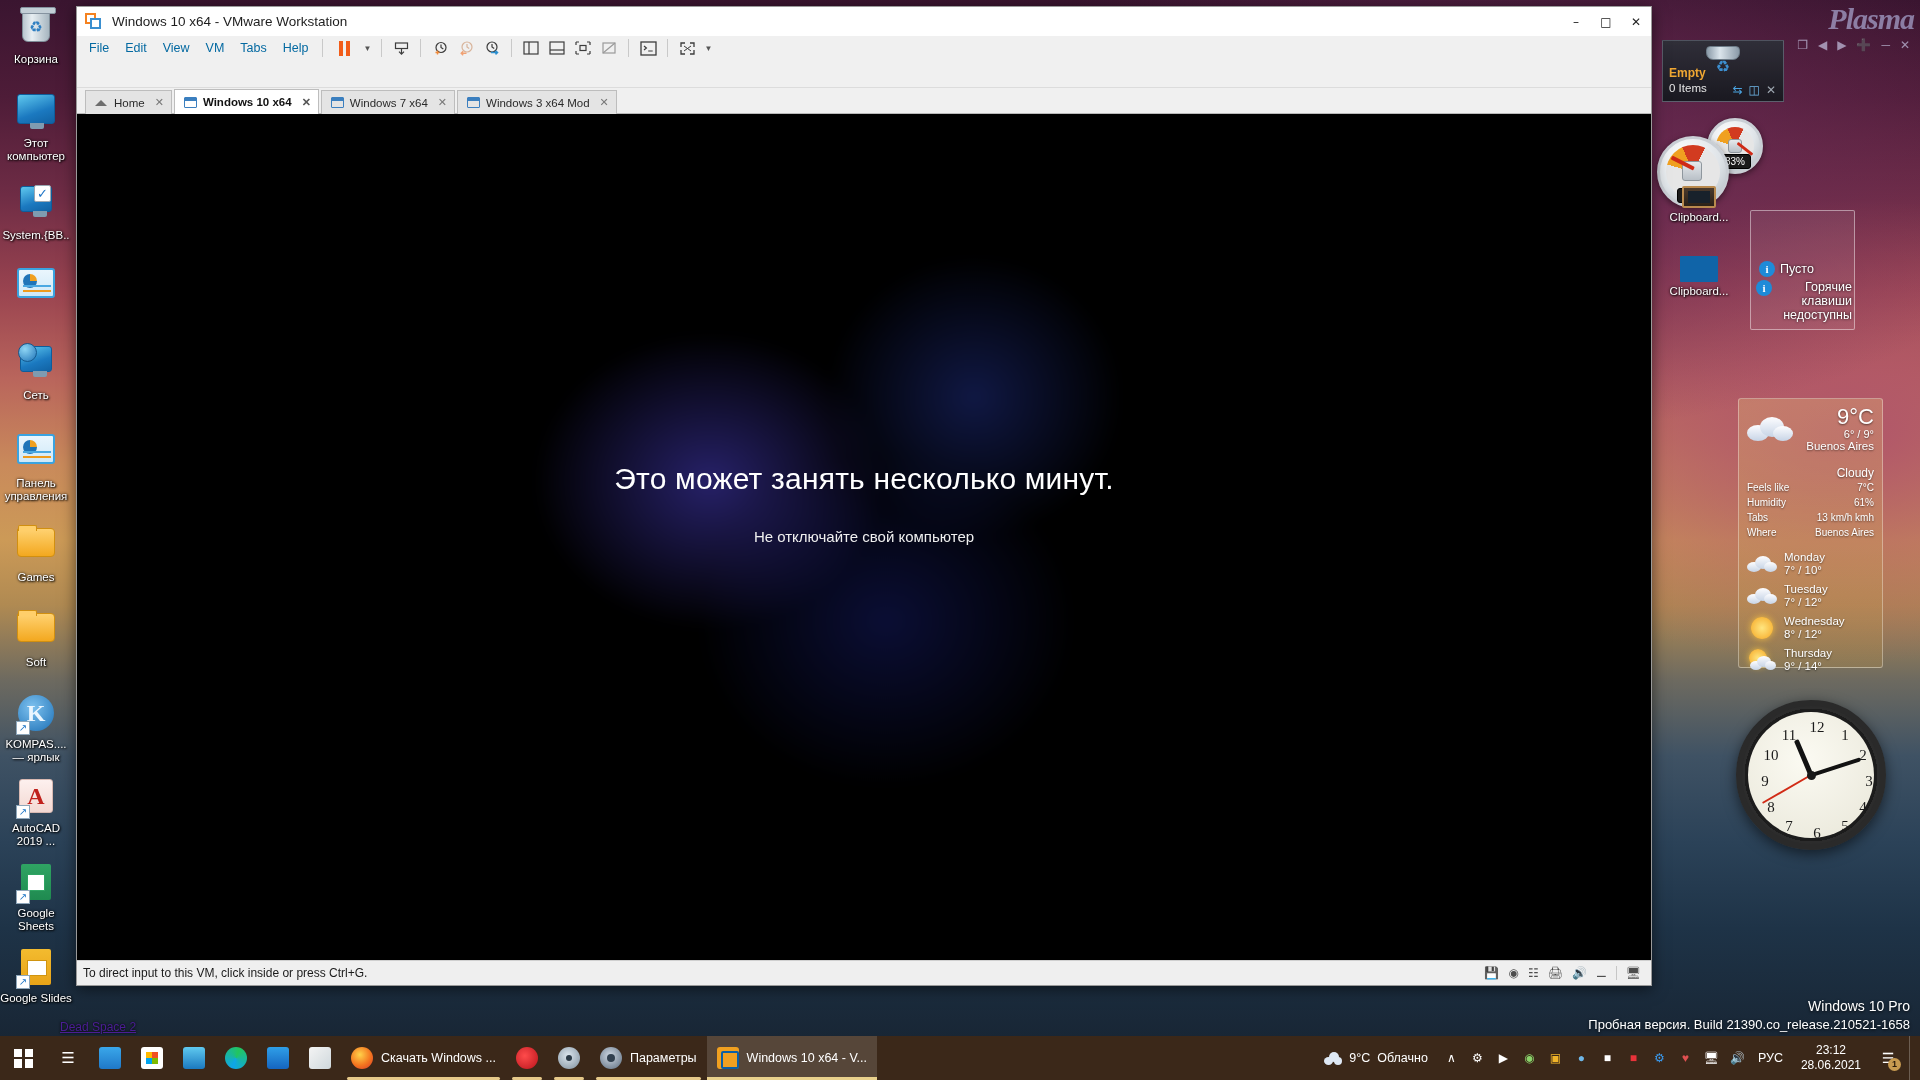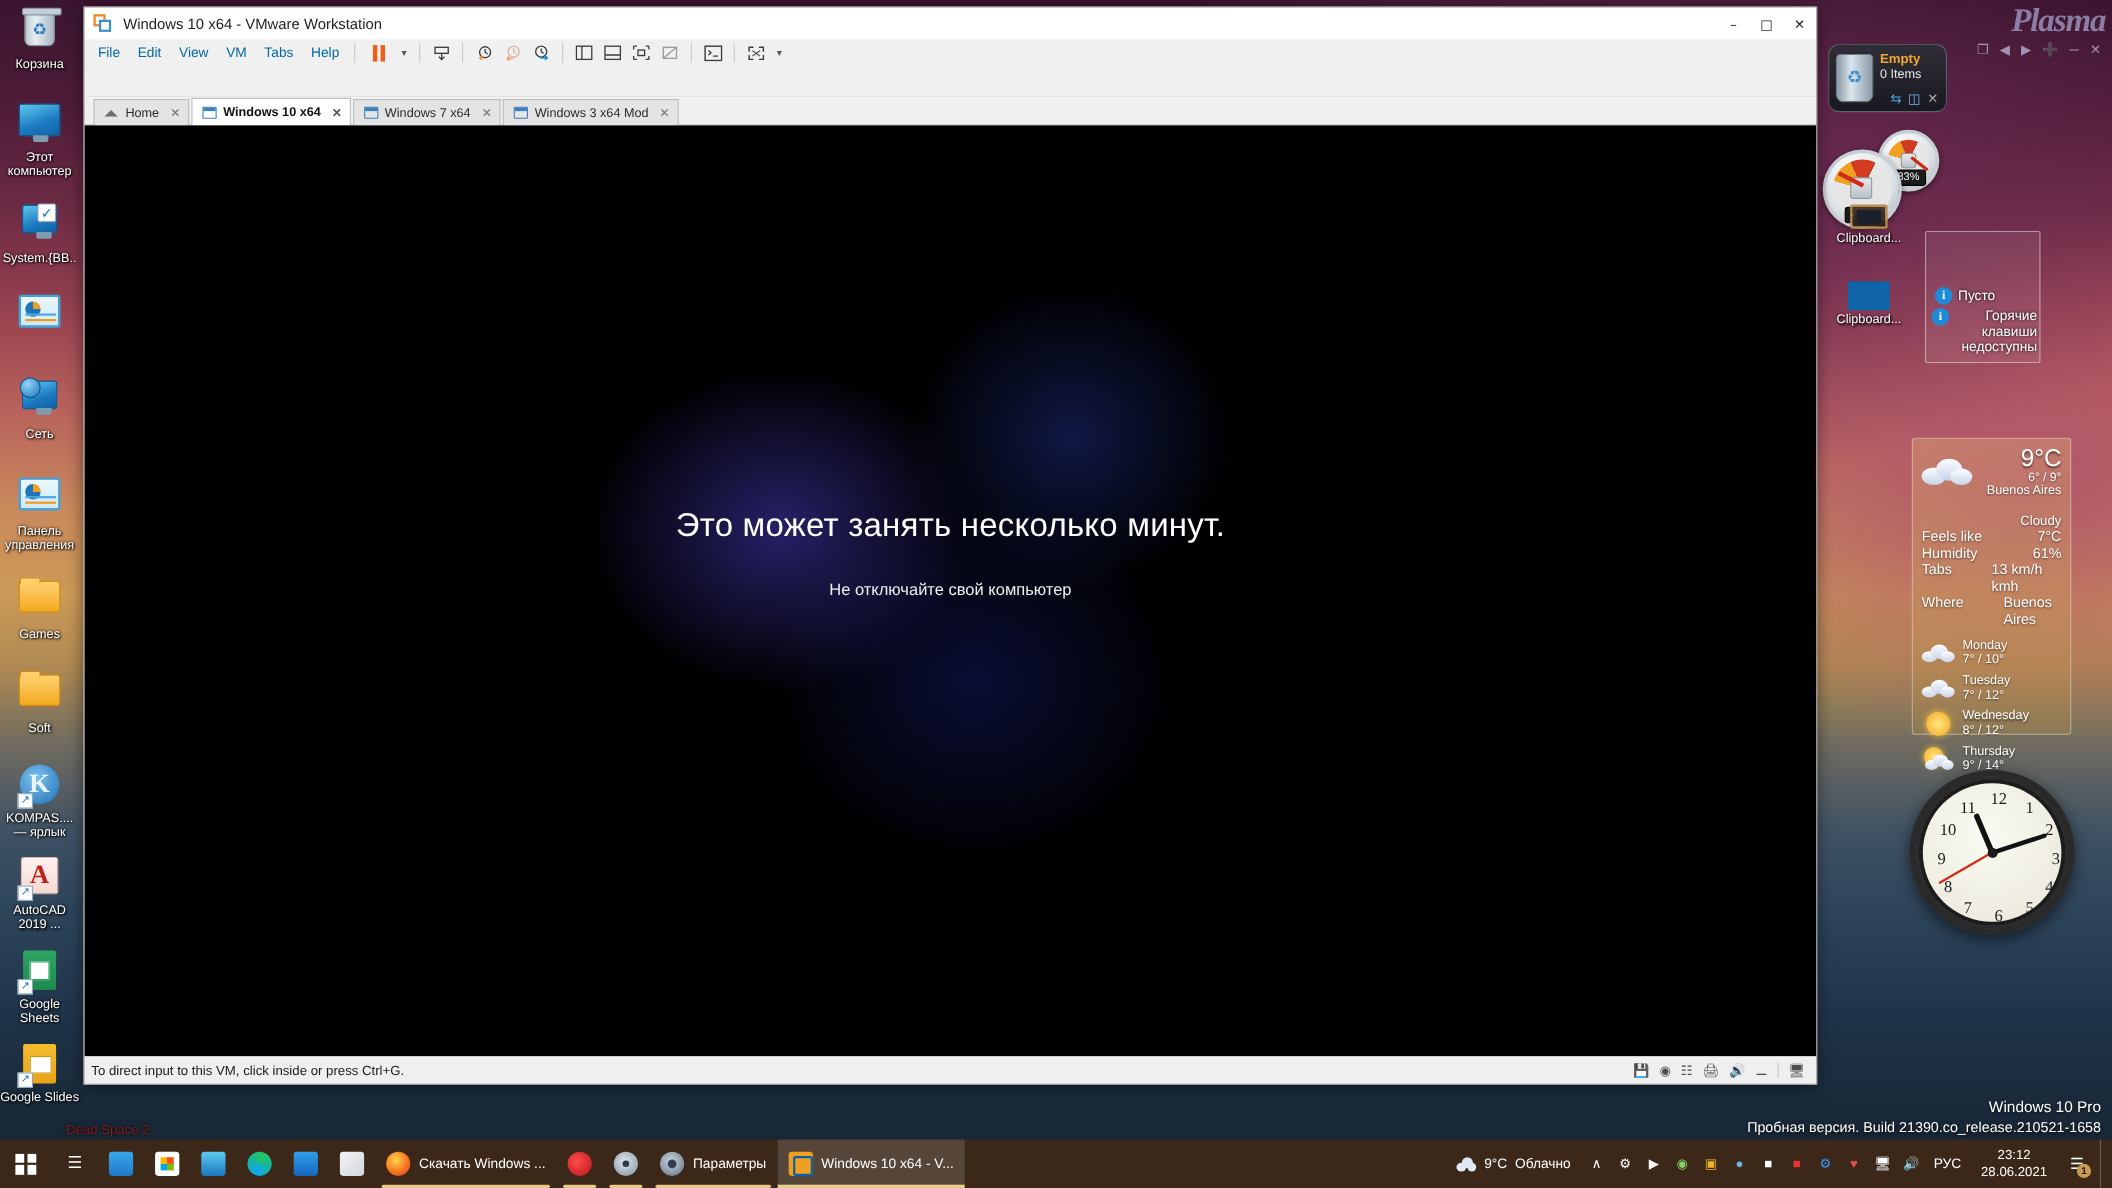--- a/index.html
+++ b/index.html
@@ -139,24 +139,24 @@
   .vmw-status .tray .sep { width:1px; height:14px; background:#c6c6c6; }
 
   
   .gadgets { position:absolute; right:0; top:0; width:270px; height:1080px; z-index:3; }
   .plasma-wm { position:absolute; right:6px; top:2px; font-size:30px; font-style:italic; font-weight:bold;
     color:rgba(200,210,255,.55); font-family:"Liberation Serif", serif; letter-spacing:-1px; }
   .plasma-ctrl { position:absolute; right:10px; top:38px; display:flex; gap:10px; align-items:center;
     color:rgba(220,225,255,.6); font-size:12px; }
 
   .g-bin {
-    position:absolute; left: 12px; top: 40px; width: 108px; height: 62px;
+    position:absolute; left: 12px; top: 40px; width: 122px; height: 62px;
     background: linear-gradient(180deg, rgba(45,48,56,.92), rgba(22,24,30,.95));
-    border: 1px solid rgba(160,170,190,.4); border-radius: 10px; padding: 5px 6px;
-    display:flex; gap:6px;
+    border: 1px solid rgba(160,170,190,.4); border-radius: 0; padding: 5px 6px;
+    display:flex; gap:6px;flex-direction:column;
   }
   .g-bin .can { width:34px; height:44px; border-radius:4px 4px 7px 7px; align-self:center;
     background: linear-gradient(90deg,#8a9aa8,#dbe5ec 40%,#8a9aa8); border:1px solid #6d7c88; position:relative; }
   .g-bin .can:after { content:"\267B"; position:absolute; left:0; right:0; top:10px; text-align:center;
     font-size:16px; color:#3d8fd0; }
   .g-bin .txt .t1 { font-size:12px; font-weight:bold; color:#f0a732; line-height:15px; }
   .g-bin .txt .t2 { font-size:11.5px; color:#e6e6e6; line-height:15px; }
   .g-bin .acts { position:absolute; right:7px; bottom:4px; display:flex; gap:6px; font-size:12px; color:#cfd6de; }
 
   .g-meters { position:absolute; left: 5px; top: 118px; width: 150px; height: 90px; }
@@ -201,21 +201,21 @@
   .w-cloud i:nth-child(1){ left:0; top:10px; width:22px; height:16px; }
   .w-cloud i:nth-child(2){ left:13px; top:2px; width:24px; height:20px; }
   .w-cloud i:nth-child(3){ left:26px; top:11px; width:20px; height:15px; }
   .w-sun { width:26px; height:26px; border-radius:50%; background: radial-gradient(circle,#ffe680,#f5a623);
     box-shadow:0 0 7px rgba(255,200,60,.85); }
   .w-now { margin-left:auto; text-align:right; }
   .w-temp { font-size: 22px; line-height:23px; }
   .w-hilo { font-size: 11px; }
   .w-city { font-size: 11.5px; }
   .w-cond { text-align:right; font-size:12px; margin-top: 14px; }
-  .w-line { display:flex; font-size:13px; line-height:15px;gap:36px; }
+  .w-line { display:flex; font-size:10px; line-height:15px;gap:36px; }
   .w-line .k { flex:none; }
   .w-line .v { margin-left:auto; }
   .w-days { margin-top: 8px; }
   .w-day { display:flex; align-items:center; gap:7px; height: 32px; }
   .w-day .dtxt .dn { font-size:11.5px; line-height:13px; }
   .w-day .dtxt .dt { font-size:11.5px; line-height:13px; }
 
   .g-clock { position:absolute; left: 86px; top: 700px; width: 150px; height: 150px; border-radius:50%;
     background: radial-gradient(circle at 50% 50%, #1c1c1c 0 68%, #2c2c2c 68% 100%);
     border: 6px solid #2a2a2a; box-shadow: 0 4px 14px rgba(0,0,0,.55); }
@@ -275,22 +275,22 @@
   .tray .t-weather .wc i:nth-child(3){ left:10px; top:5px; width:8px; height:8px; }
   .tray .t-weather .wt { font-size:12.5px; color:#fff; white-space:nowrap; }
   .tray .tico { width:17px; height:17px; font-size:12px; color:#fff; display:flex; align-items:center; justify-content:center; }
   .tray .lang { font-size:12.5px; color:#fff; padding:0 3px; }
   .tray .clock2 { text-align:center; color:#fff; font-size:12px; line-height:15px; padding: 0 6px; }
   .tray .notif { width:24px; height:24px; position:relative; color:#fff; font-size:14px;
     display:flex; align-items:center; justify-content:center; }
   .tray .notif .bdg { position:absolute; right:-1px; bottom:-1px; width:13px; height:13px; border-radius:50%;
     background:#c79a50; color:#2a1b0c; font-size:9px; line-height:13px; text-align:center; font-weight:bold; }
   .tray .showdesk { width:7px; height:44px; border-left:1px solid rgba(255,255,255,.25); }
-  .dead-space { position:absolute; left:60px; bottom:46px; font-size:12px; color:#7f1d1d;
-    text-shadow:0 0 3px #000; z-index:1; line-height:14px; }
+  .dead-space { position:absolute; left:60px; bottom:46px; font-size:12px; color:#4c1d95;
+    text-shadow:0 0 3px #000; z-index:1; line-height:14px;text-decoration:underline; }
 </style>
 </head>
 <body>
 
 <div class="desk-col">
 
   <div class="desk-icon">
     <div class="gfx">
         <div class="ic-bin"></div>
       </div>

